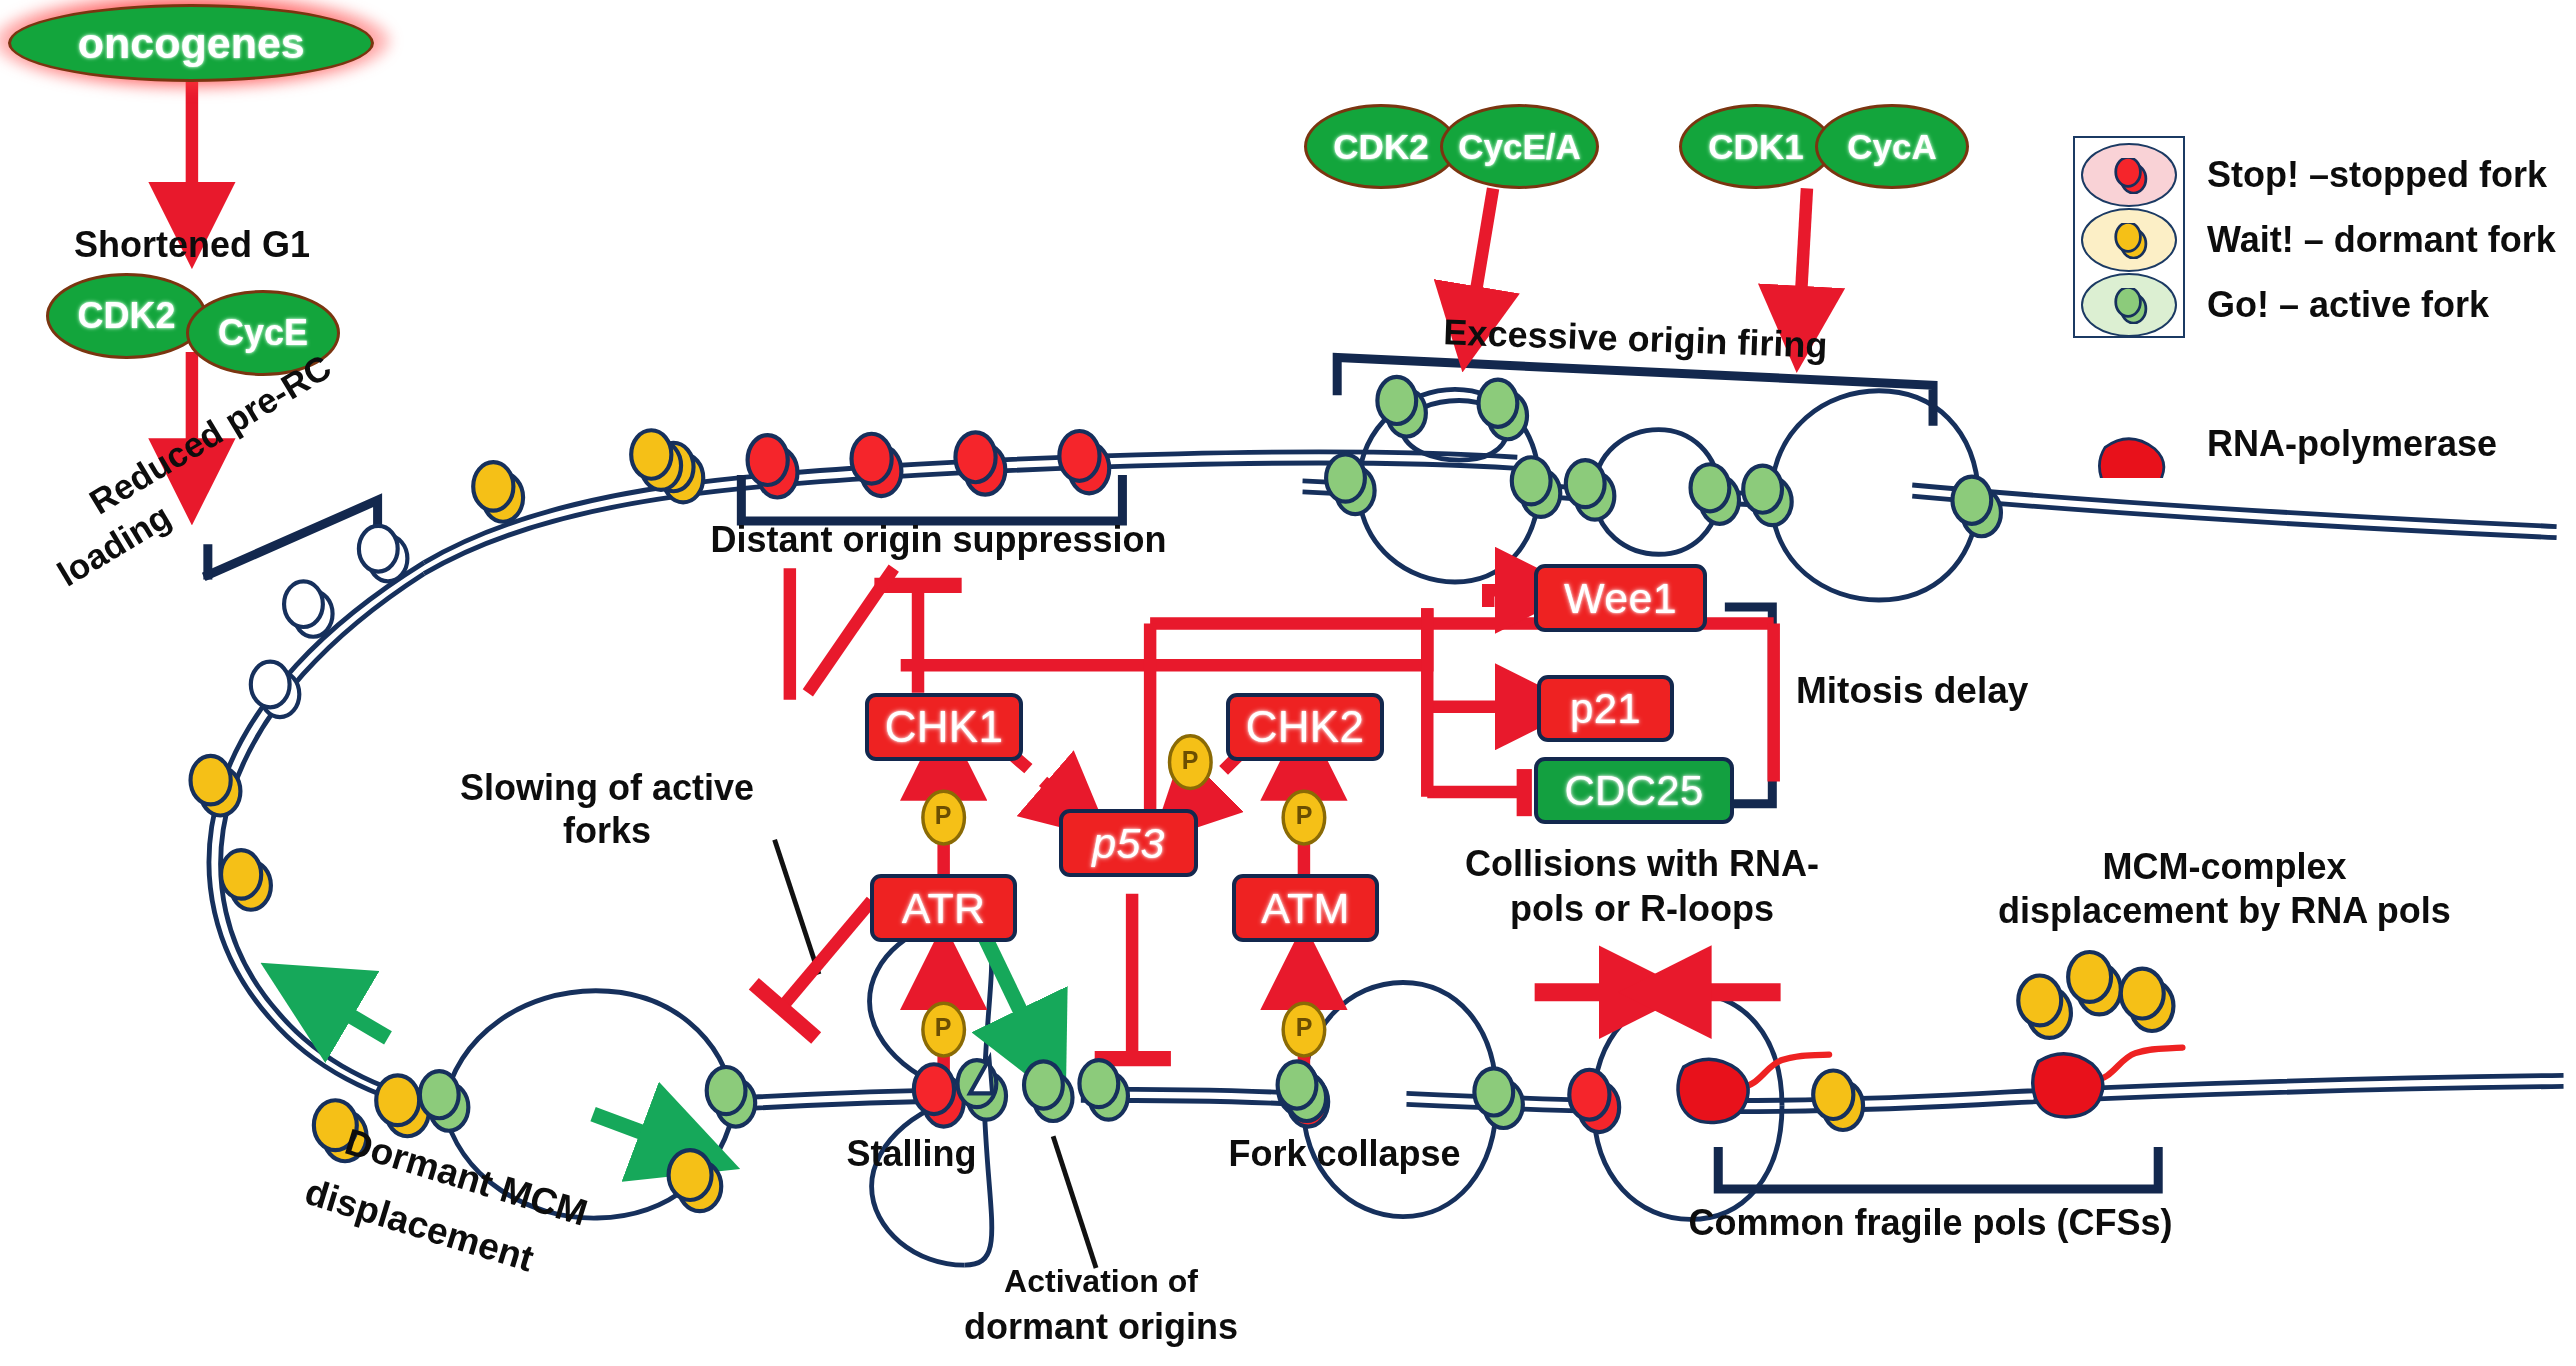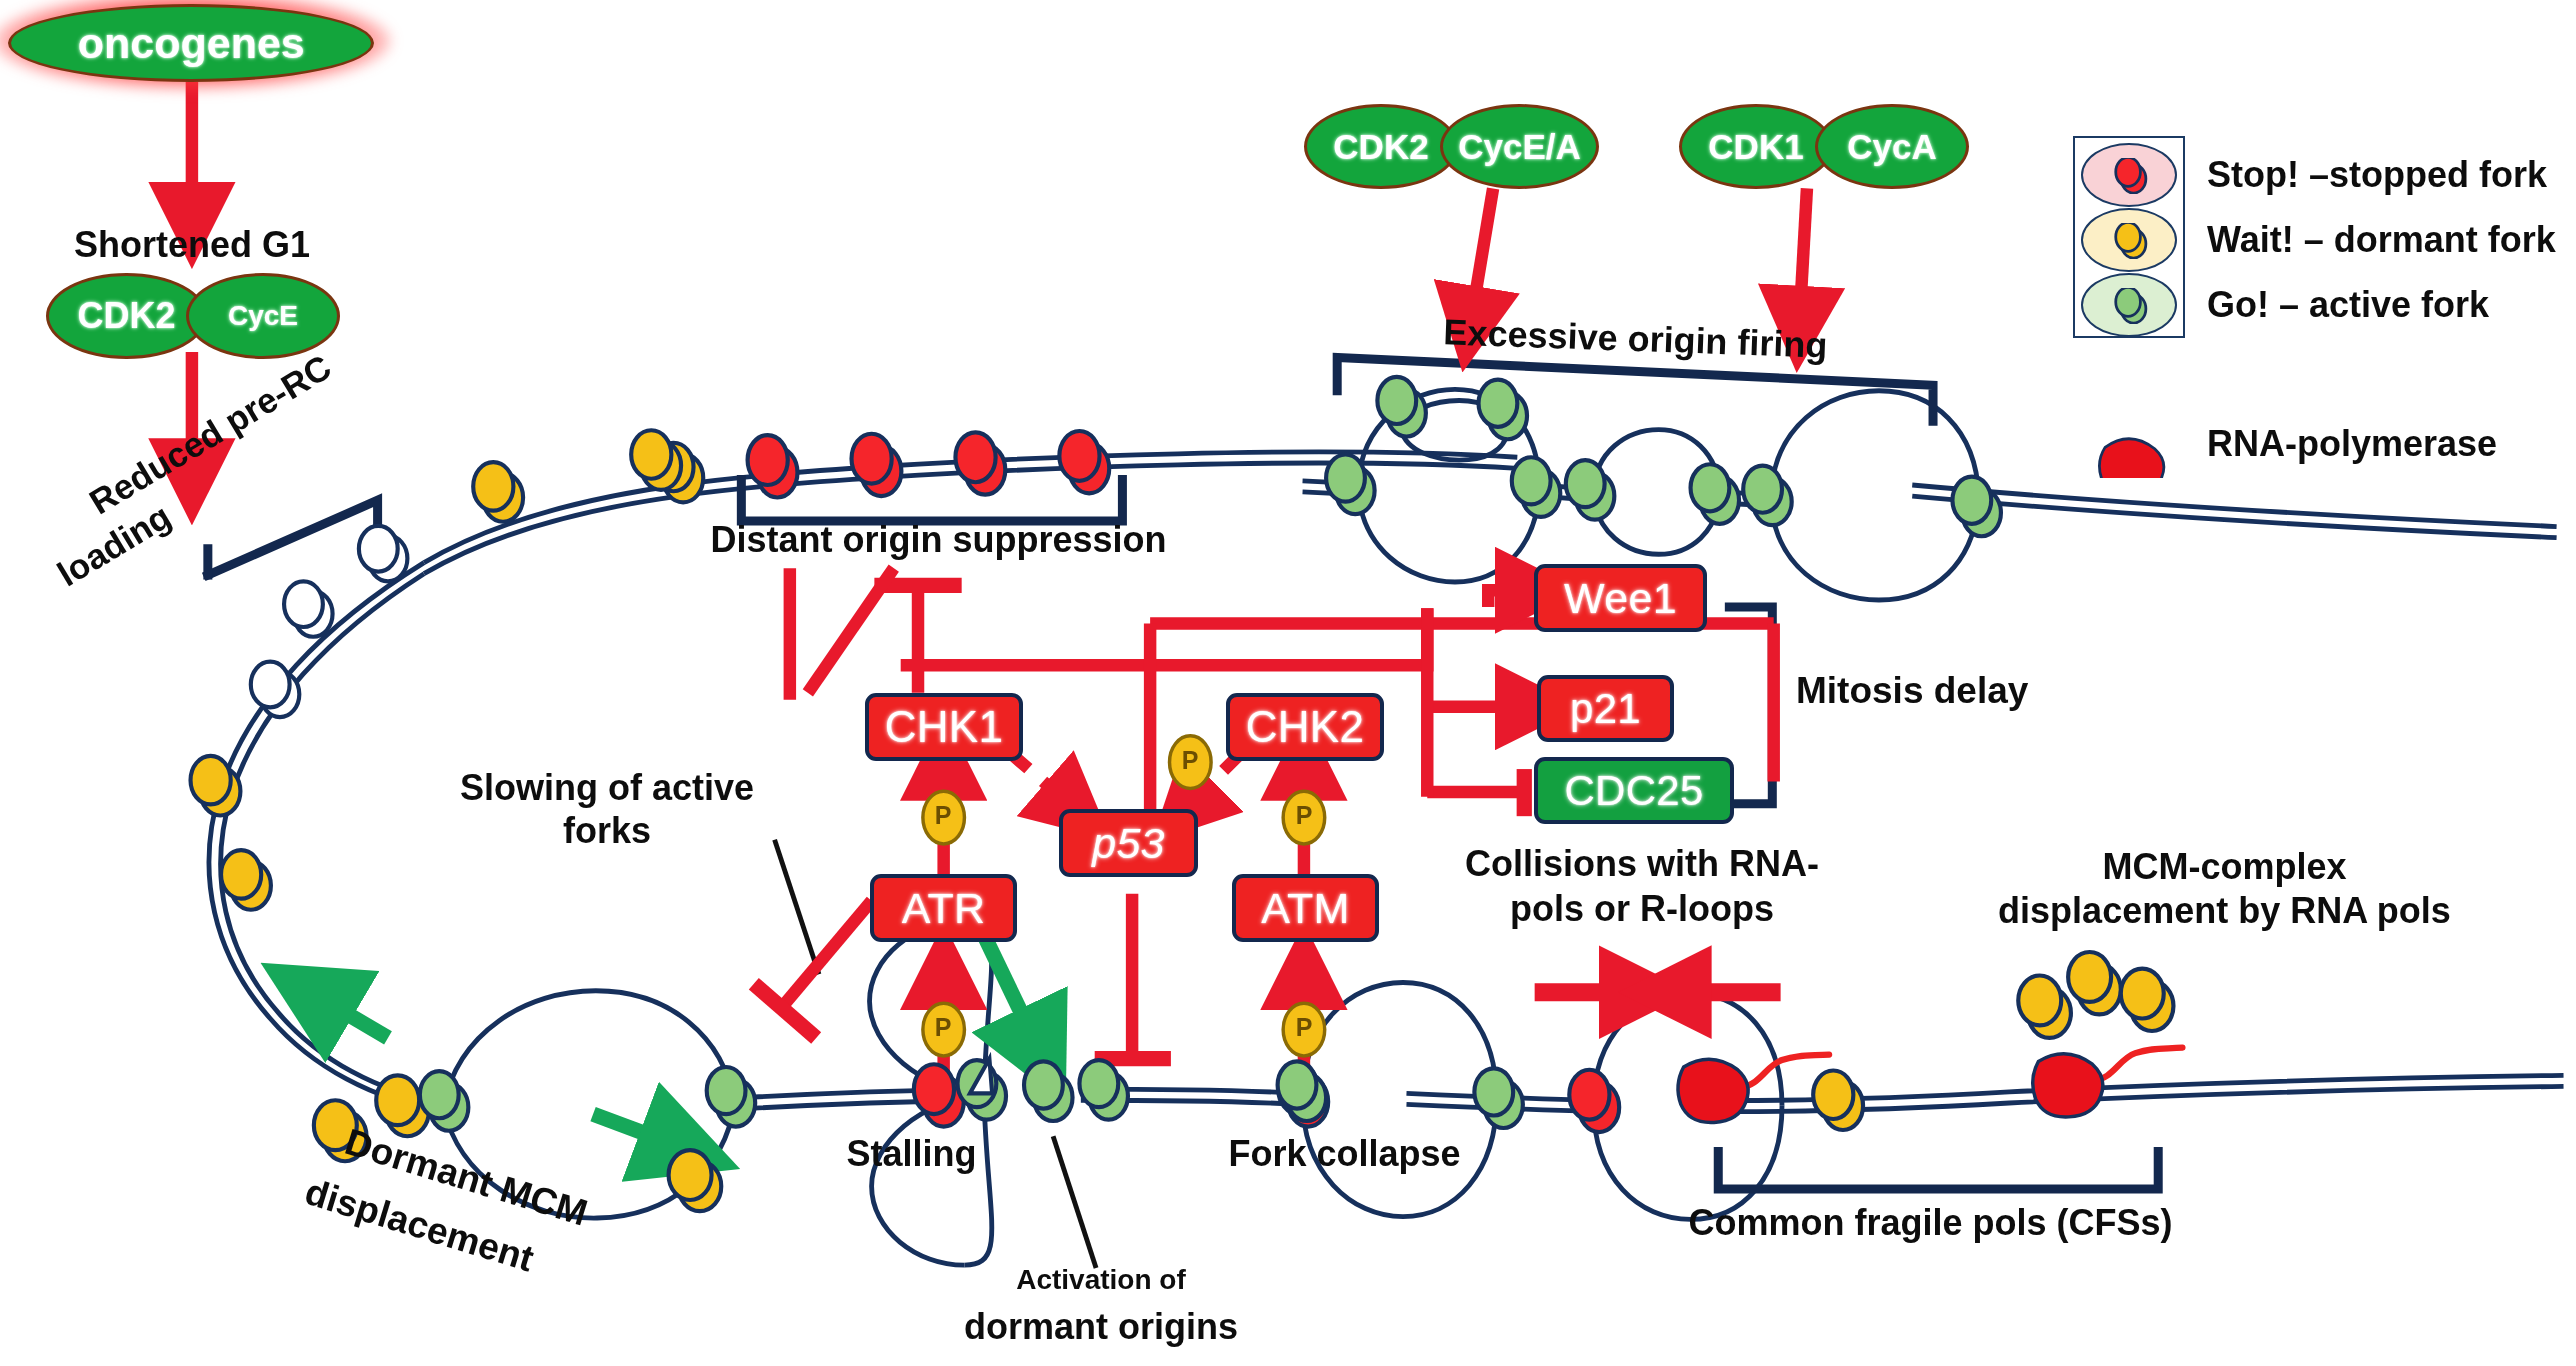--- a/index.html
+++ b/index.html
@@ -315,21 +315,21 @@
       </g>
     </g>
   </svg>
 
   <div class="glow" style="left:-7px;top:-8.3px;width:398px;height:98px;"></div>
   <div class="oval" style="left:8.3px;top:4.2px;width:366px;height:78px;font-size:43px;">oncogenes</div>
 
   <div class="lbl c" style="left:29px;top:226px;width:326px;font-size:36px;">Shortened G1</div>
 
   <div class="oval" style="left:46px;top:273px;width:161px;height:86px;font-size:36px;">CDK2</div>
-  <div class="oval" style="left:186px;top:273px;width:154px;height:86px;font-size:28px;">CycE</div>
+  <div class="oval" style="left:186px;top:290px;width:154px;height:86px;font-size:36px;">CycE</div>
 
   <div class="lbl" style="left:83px;top:489px;font-size:35px;transform:rotate(-31deg);transform-origin:left top;">Reduced pre-RC</div>
   <div class="lbl" style="left:51px;top:561px;font-size:35px;transform:rotate(-31deg);transform-origin:left top;">loading</div>
 
   <div class="oval" style="left:1304px;top:104px;width:154px;height:85px;font-size:35px;">CDK2</div>
   <div class="oval" style="left:1440px;top:104px;width:159px;height:85px;font-size:35px;">CycE/A</div>
   <div class="oval" style="left:1679px;top:104px;width:154px;height:85px;font-size:35px;">CDK1</div>
   <div class="oval" style="left:1815px;top:104px;width:154px;height:85px;font-size:35px;">CycA</div>
 
   <div class="lbl c" style="left:1379px;top:320px;width:513px;font-size:36px;transform:rotate(2deg);">Excessive origin firing</div>
@@ -356,21 +356,21 @@
 
   <div class="lbl c" style="left:434px;top:769px;width:346px;font-size:36px;">Slowing of active</div>
   <div class="lbl c" style="left:434px;top:812px;width:346px;font-size:36px;">forks</div>
 
   <div class="lbl" style="left:352px;top:1122px;font-size:37px;transform:rotate(17deg);transform-origin:left top;">Dormant MCM</div>
   <div class="lbl" style="left:312px;top:1172px;font-size:37px;transform:rotate(17deg);transform-origin:left top;">displacement</div>
 
   <div class="lbl c" style="left:797px;top:1135px;width:229px;font-size:36px;">Stalling</div>
   <div class="lbl c" style="left:1192px;top:1135px;width:305px;font-size:36px;">Fork collapse</div>
 
-  <div class="lbl c" style="left:921px;top:1265px;width:360px;font-size:28px;">Activation of</div>
+  <div class="lbl c" style="left:921px;top:1265px;width:360px;font-size:32px;">Activation of</div>
   <div class="lbl c" style="left:921px;top:1308px;width:360px;font-size:36px;">dormant origins</div>
 
   <div class="lbl c" style="left:1427px;top:845px;width:430px;font-size:36px;">Collisions with RNA-</div>
   <div class="lbl c" style="left:1427px;top:890px;width:430px;font-size:36px;">pols or R-loops</div>
 
   <div class="lbl c" style="left:1961px;top:848px;width:527px;font-size:36px;">MCM-complex</div>
   <div class="lbl c" style="left:1961px;top:892px;width:527px;font-size:36px;">displacement by RNA pols</div>
 
   <div class="lbl c" style="left:1657px;top:1204px;width:547px;font-size:36px;">Common fragile pols (CFSs)</div>
 

